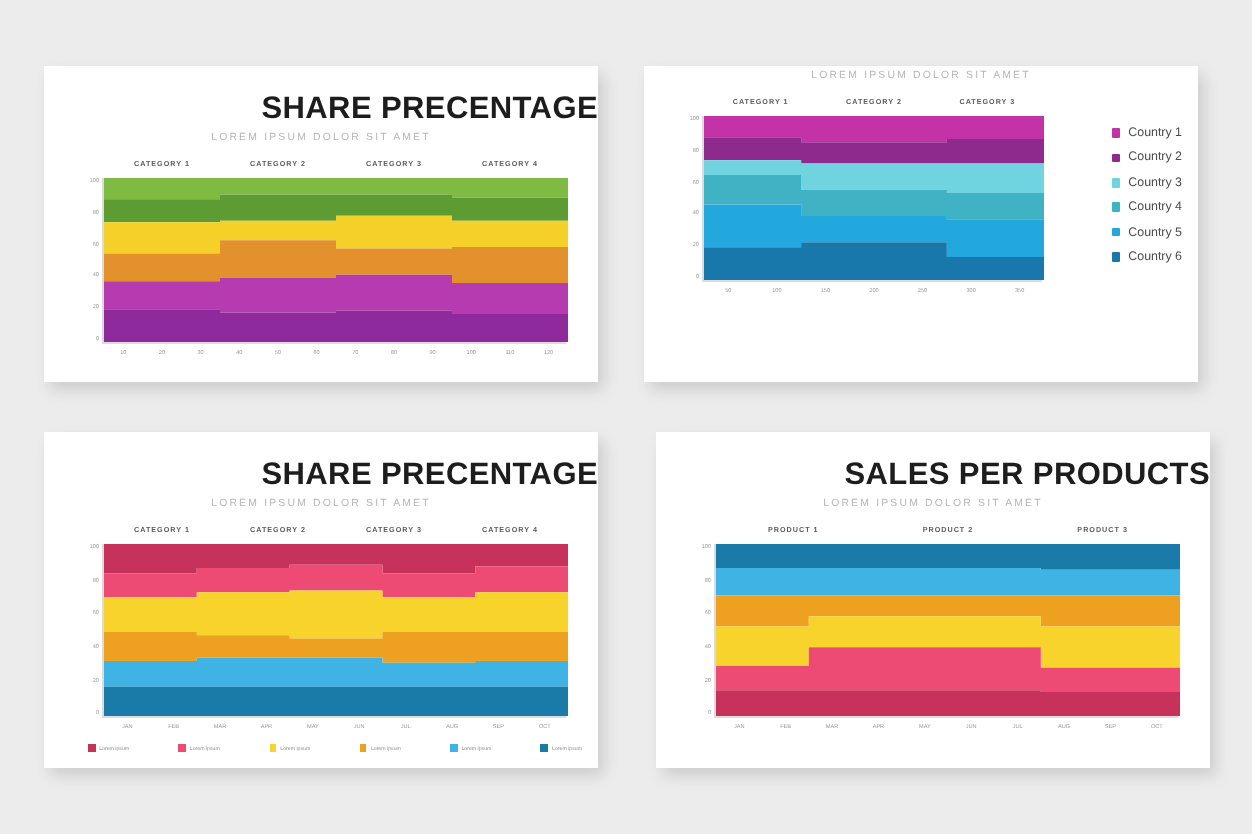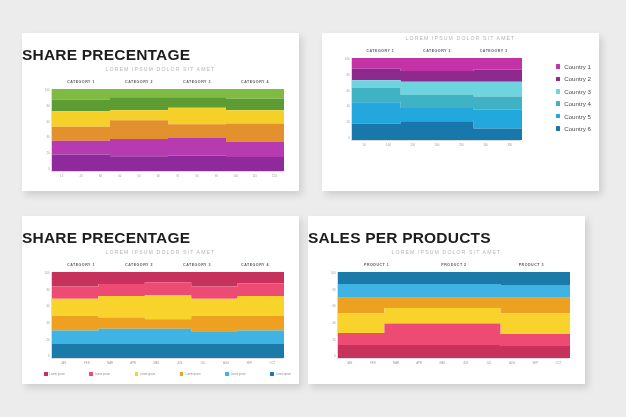--- a/index.html
+++ b/index.html
@@ -15,24 +15,24 @@
     background: #ececec;
   }
   .card {
     position: absolute;
     background: #ffffff;
     box-shadow: 3px 4px 7px rgba(0,0,0,0.13);
   }
   #card-tl { left: 22px;  top: 33px;  width: 277px; height: 158px; }
   #card-tr { left: 322px; top: 33px;  width: 277px; height: 158px; }
   #card-bl { left: 22px;  top: 216px; width: 277px; height: 168px; }
-  #card-br { left: 308px; top: 216px; width: 277px; height: 168px; }
+  #card-br { left: 328px; top: 216px; width: 277px; height: 168px; }
 
   .card-title {
-    text-align: left;
+    text-align: right;
     font-size: 15.5px;
     font-weight: 700;
     letter-spacing: 0.2px;
     color: #1d1d1d;
     margin-top: 13px;
   }
   .card-subtitle {
     text-align: center;
     font-size: 5.2px;
     letter-spacing: 1.1px;

